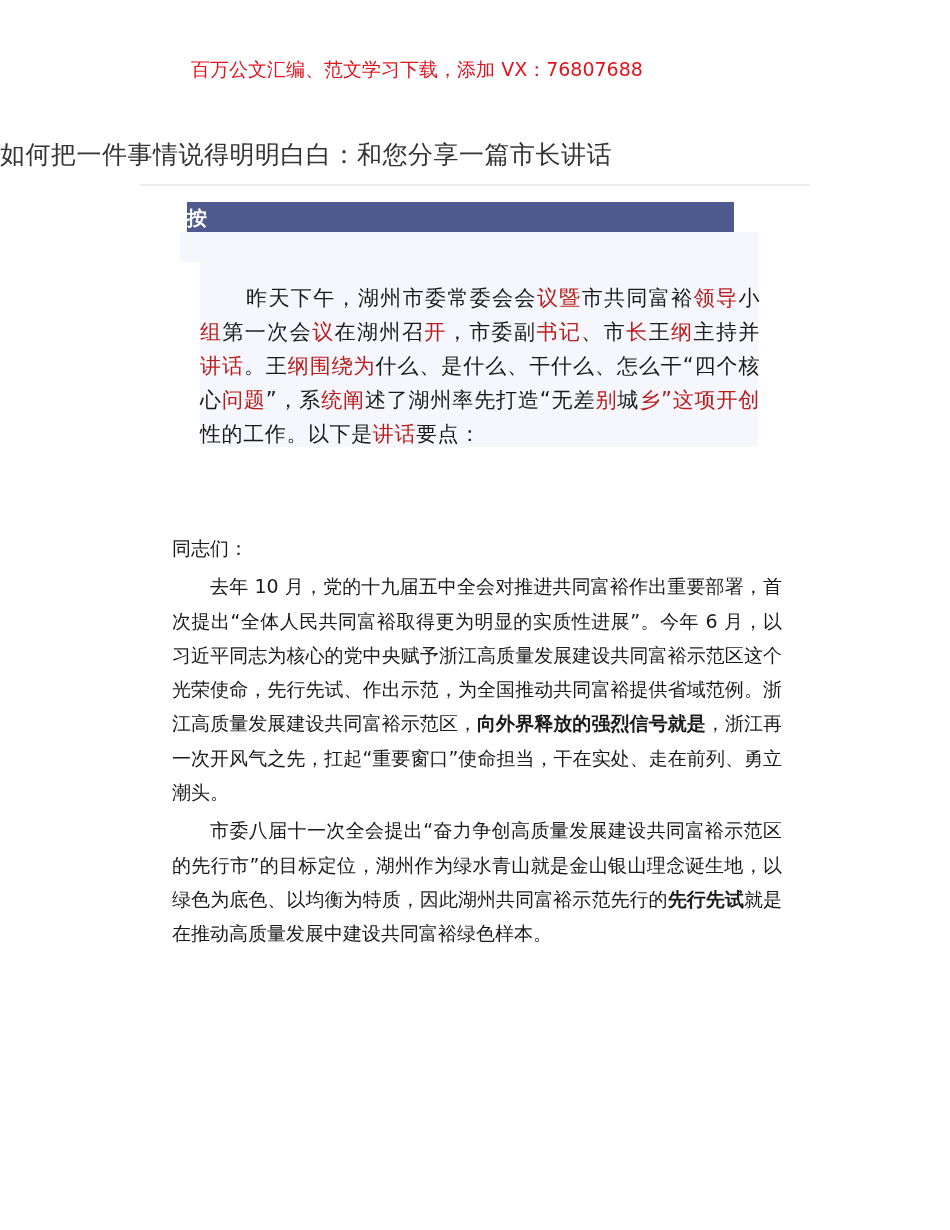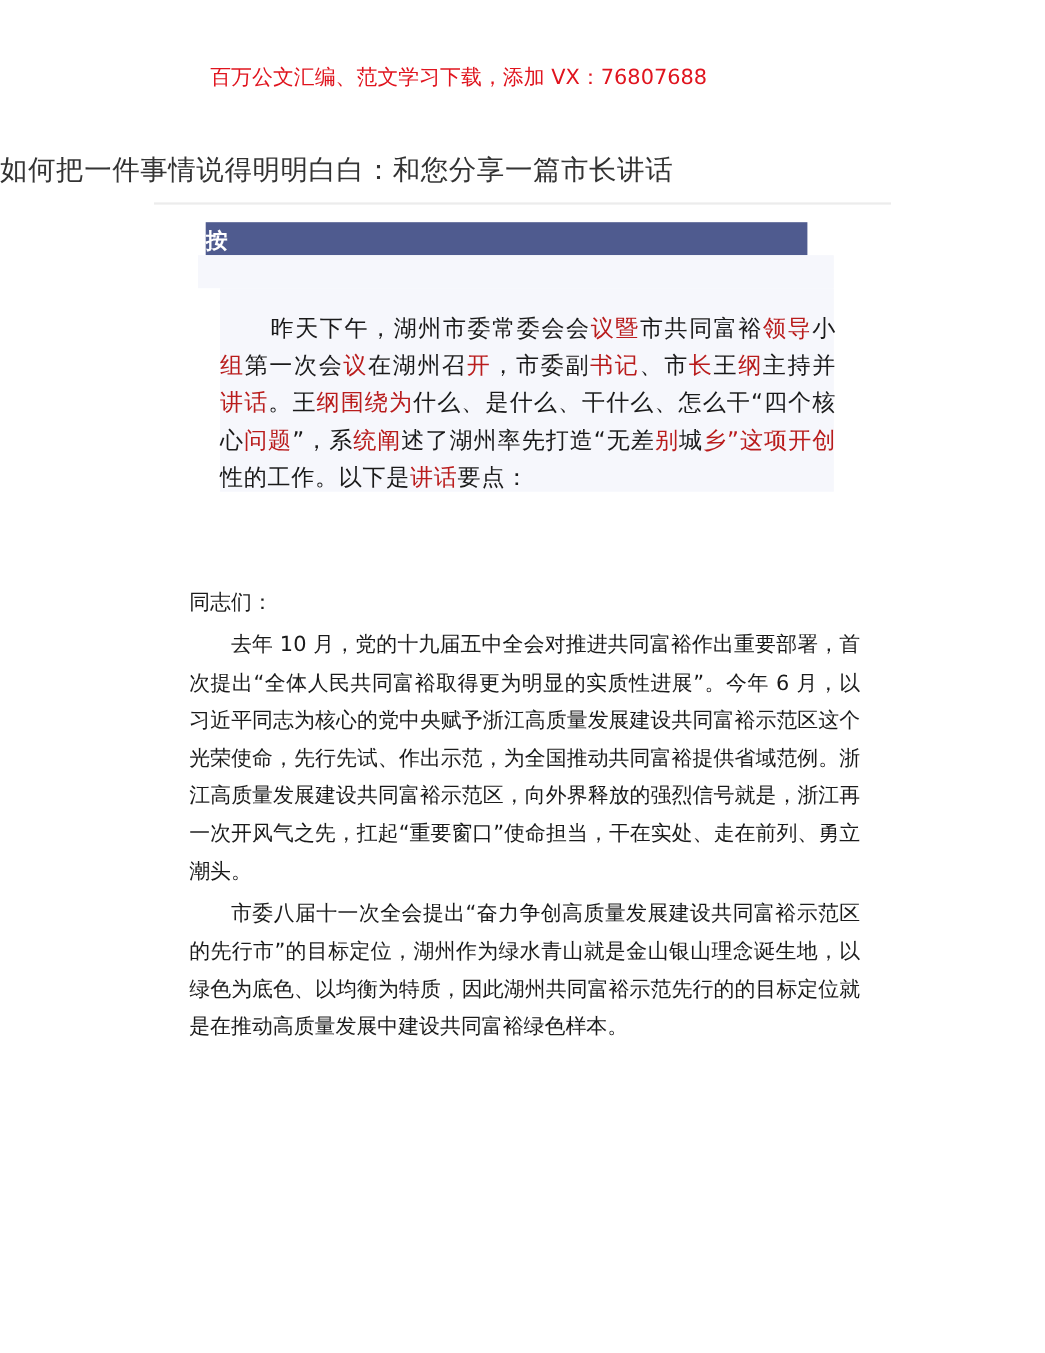--- a/index.html
+++ b/index.html
@@ -96,21 +96,21 @@
       font-size: 19px;
       line-height: 34.3px;
       color: #1a1a1a;
     }
     .body-text p {
       margin: 4px;
       text-align: justify;
       text-align-last: left;
     }
     .body-text p.indent { text-indent: 38px; }
-    .body-text b { font-weight: normal; }
+    .body-text b { font-weight: bold; }
   </style>
 </head>
 <body>
 
 <div class="watermark">百万公文汇编、范文学习下载，添加 VX：76807688</div>
 
 <div class="title">如何把一件事情说得明明白白：和您分享一篇市长讲话</div>
 
 <div class="divider"></div>
 
@@ -120,14 +120,14 @@
 <div class="note-bg-top"></div>
 <div class="note-bg-main"></div>
 
 <div class="note-text">
   <span class="strong">昨天下午，湖州市委常委会会</span><span class="light">议暨</span><span class="strong">市共同富裕</span><span class="light">领导</span><span class="strong">小</span><span class="light">组</span><span class="strong">第一次会</span><span class="light">议</span><span class="strong">在湖州召</span><span class="light">开</span><span class="strong">，市委副</span><span class="light">书记</span><span class="strong">、市</span><span class="light">长</span><span class="strong">王</span><span class="light">纲</span><span class="strong">主持并</span><span class="light">讲话</span><span class="strong">。王</span><span class="light">纲围绕为</span><span class="strong">什么、是什么、干什么、怎么干“四个核心</span><span class="light">问题</span><span class="strong">”，系</span><span class="light">统阐</span><span class="strong">述了湖州率先打造“无差</span><span class="light">别</span><span class="strong">城</span><span class="light">乡”这项开创</span><span class="strong">性的工作。以下是</span><span class="light">讲话</span><span class="strong">要点：</span>
 </div>
 
 <div class="body-text">
   <p>同志们：</p>
   <p class="indent"><span>去年 10 月，党的十九届五中全会对推进共同富裕作出重要部署，首次提出“全体人民共同富裕取得更为明显的实质性进展”。今年 6 月，以习近平同志为核心的党中央赋予浙江高质量发展建设共同富裕示范区这个光荣使命，先行先试、作出示范，为全国推动共同富裕提供省域范例。浙江高质量发展建设共同富裕示范区，</span><b>向外界释放的强烈信号就是</b><span>，浙江再一次开风气之先，扛起“重要窗口”使命担当，干在实处、走在前列、勇立潮头。</span></p>
-  <p class="indent"><span>市委八届十一次全会提出“奋力争创高质量发展建设共同富裕示范区的先行市”的目标定位，湖州作为绿水青山就是金山银山理念诞生地，以绿色为底色、以均衡为特质，因此湖州共同富裕示范先行的</span><b>的目标定位</b><span>就是在推动高质量发展中建设共同富裕绿色样本。</span></p>
+  <p class="indent"><span>市委八届十一次全会提出“奋力争创高质量发展建设共同富裕示范区的先行市”的目标定位，湖州作为绿水青山就是金山银山理念诞生地，以绿色为底色、以均衡为特质，因此湖州共同富裕示范先行的</span><b>先行先试</b><span>就是在推动高质量发展中建设共同富裕绿色样本。</span></p>
 </div>
 
 </body></html>

